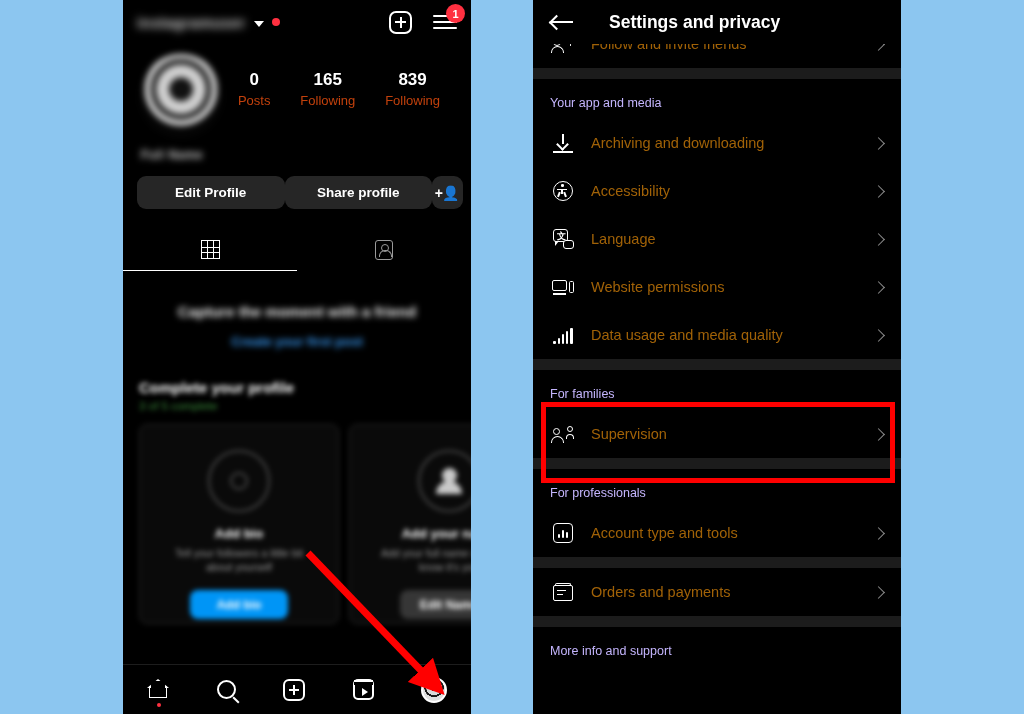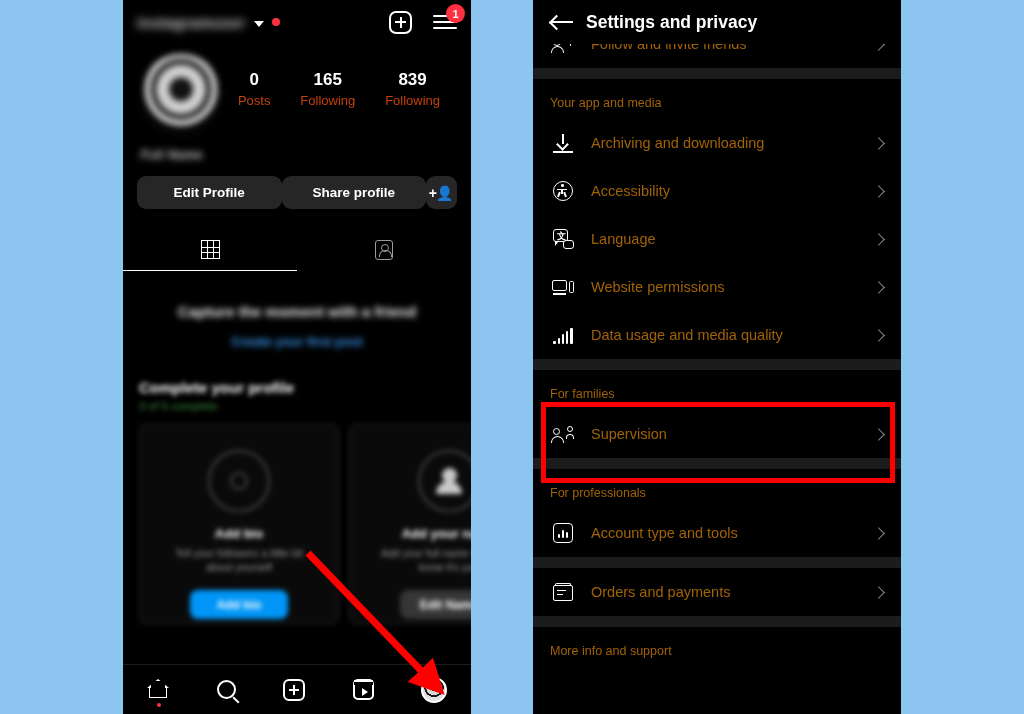--- a/index.html
+++ b/index.html
@@ -61,21 +61,21 @@
   .stats{ display:flex; flex:1; justify-content:space-around; padding-top:14px; }
   .stat{ text-align:center; }
   .stat .num{ font-size:17px; font-weight:bold; color:#fff; line-height:1.45; }
   .stat .lbl{ font-size:13px; color:#c2410c; }
 
   .fullname-blur{
     margin:10px 0 0 18px; font-size:12px; font-weight:bold; color:#cfcfcf;
     filter:blur(3.6px); letter-spacing:.5px;
   }
 
-  .ig-btn-row{ display:flex; padding:14px 14px 0 14px; }
+  .ig-btn-row{ display:flex; padding:14px 8px 0 14px; }
   .ig-btn{
     background:#262626; color:#fff; font-size:13.5px; font-weight:bold;
     border:none; border-radius:9px; height:33px; flex:1;
     display:flex;align-items:center;justify-content:center;
   }
   .ig-btn.icon-only{ flex:0 0 31px; }
   .adduser-glyph{ font-size:14px; color:#fff; }
 
   .ig-tabs{ display:flex; margin-top:20px; }
   .ig-tab{ flex:1; height:42px; display:flex;align-items:center;justify-content:center;
@@ -140,41 +140,41 @@
   .nav-avatar{ width:26px;height:26px;border-radius:50%;border:2px solid #fff;
     background:radial-gradient(circle at 50% 38%, #222 0 20%, #d8d8d8 21% 44%, #1a1a1a 45% 55%, #e0e0e0 56% 100%);
   }
 
   
   #right-panel{
     position:absolute; left:533px; top:0; width:368px; height:714px;
     background:#000; overflow:hidden;
   }
   .set-header{
-    height:44px; display:flex; align-items:center; padding:0 18px; gap:13px; background:#000;
+    height:44px; display:flex; align-items:center; padding:0 18px; gap:36px; background:#000;
   }
   .back-arrow{ width:22px;height:16px;position:relative;flex:0 0 auto; }
   .back-arrow:before{content:"";position:absolute;left:0;top:7px;width:22px;height:2px;background:#fff;}
   .back-arrow:after{content:"";position:absolute;left:0;top:3.2px;width:9px;height:9px;
     border-left:2px solid #fff;border-bottom:2px solid #fff;transform:rotate(45deg);}
   .set-title{ font-size:17.5px; font-weight:bold; color:#fff; }
 
   .set-row{
     display:flex; align-items:center; height:48px; padding:0 14px 0 17px;
     background:#000;
   }
   .set-row .ico{ width:26px; flex:0 0 26px; display:flex;align-items:center;justify-content:center; color:#fff; }
   .set-row .lbl{ margin-left:15px; font-size:14.5px; color:#a16207; flex:1; }
   .set-row .chev{ width:9px;height:9px;border-right:1.8px solid #8e8e8e;border-top:1.8px solid #8e8e8e;
     transform:rotate(45deg); margin-right:4px; }
   .row-clip{ height:24px; overflow:hidden; }
   .row-clip .set-row{ margin-top:-24px; }
 
   .divider{ height:11px; background:#1c1c1c; }
-  .sec-head{ font-size:12.5px; color:#a16207; padding:17px 0 9px 17px; background:#000; }
+  .sec-head{ font-size:12.5px; color:#c4b5fd; padding:17px 0 9px 17px; background:#000; }
 
   
   .ic-followinvite{ position:relative;width:22px;height:16px; }
   .ic-followinvite .h1{position:absolute;left:1px;top:2px;width:8px;height:8px;border:1.7px solid #fff;border-radius:50%;}
   .ic-followinvite .b1{position:absolute;left:-1px;bottom:-1px;width:13px;height:7px;border:1.7px solid #fff;border-bottom:none;border-radius:8px 8px 0 0;}
   .ic-followinvite .p{position:absolute;right:0;top:1px;font-size:12px;color:#fff;line-height:1;}
 
   .ic-download{ position:relative;width:20px;height:19px; }
   .ic-download .stem{position:absolute;left:8.6px;top:0;width:2px;height:10px;background:#fff;}
   .ic-download .head{position:absolute;left:4.5px;top:6px;width:9px;height:9px;

